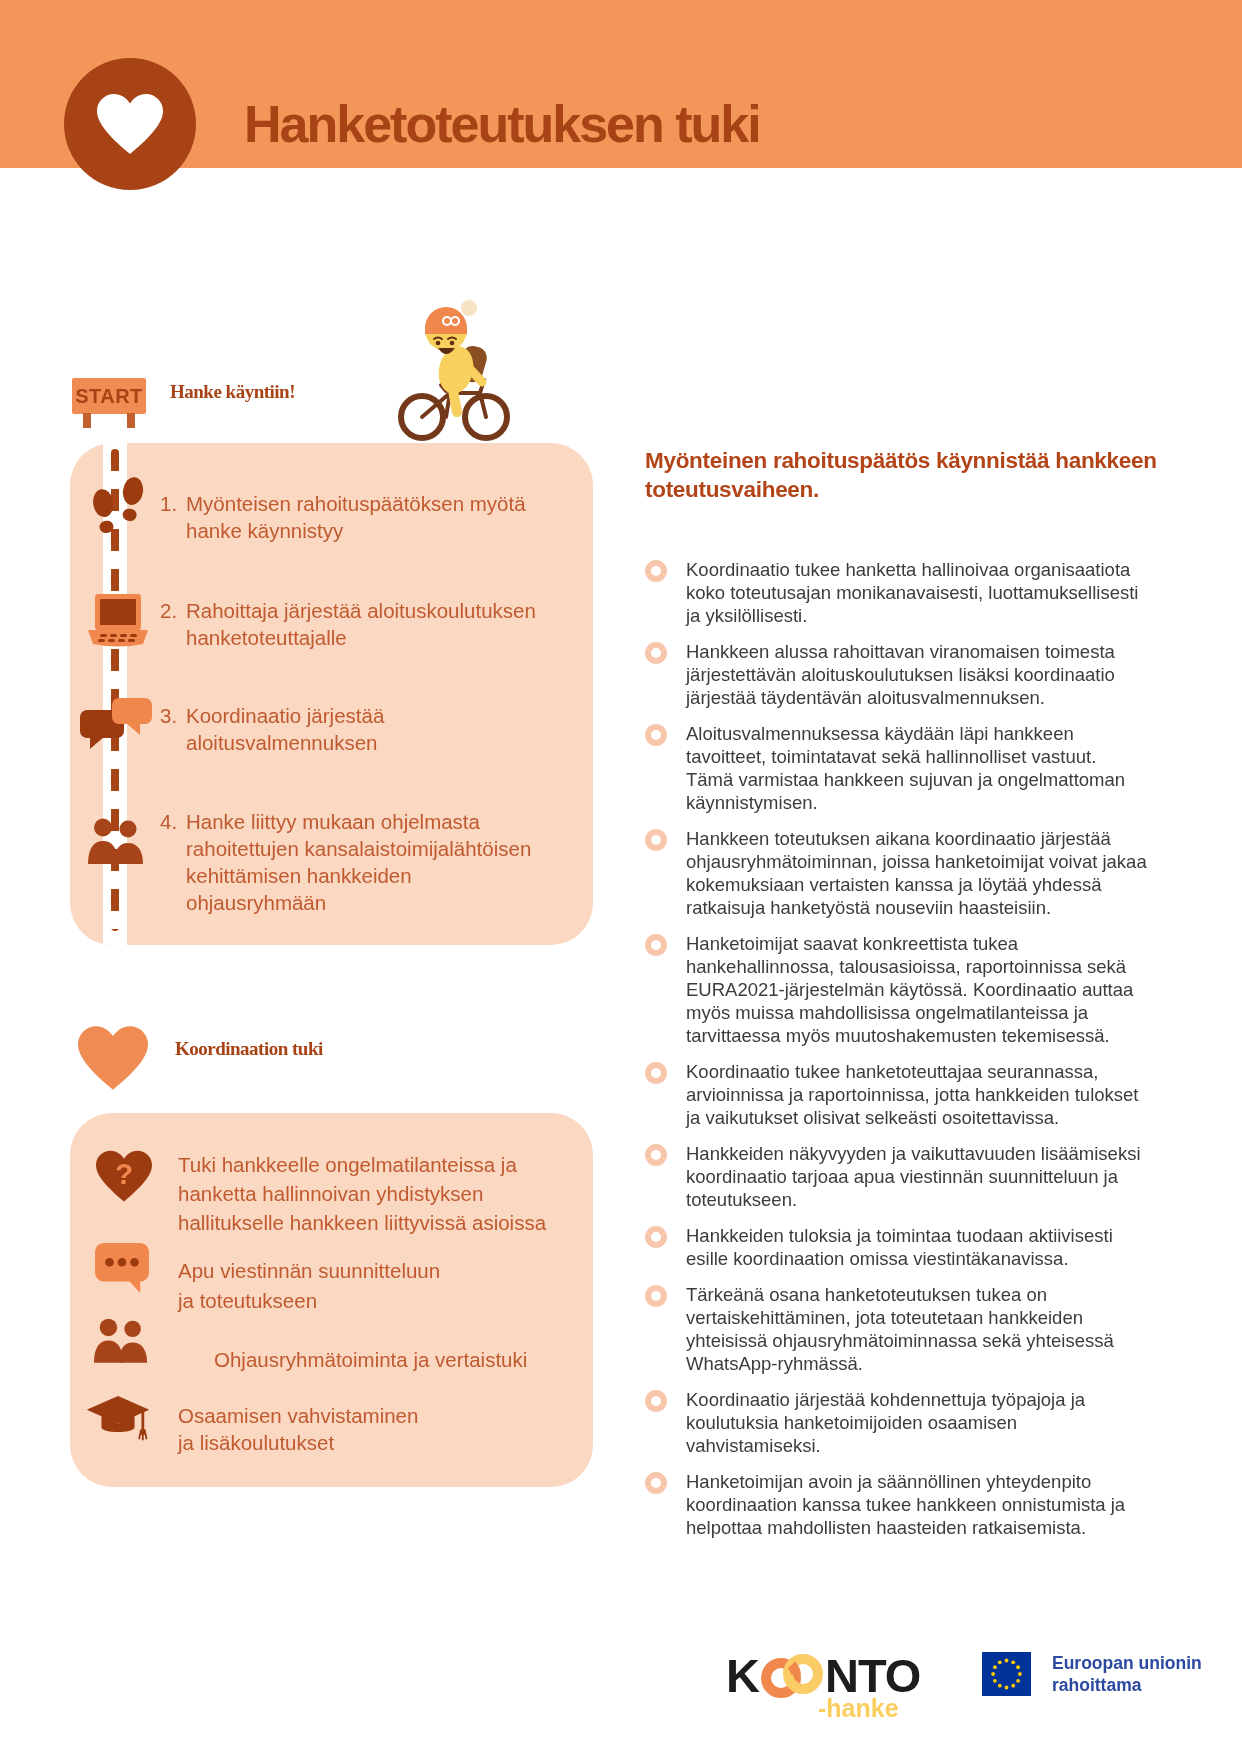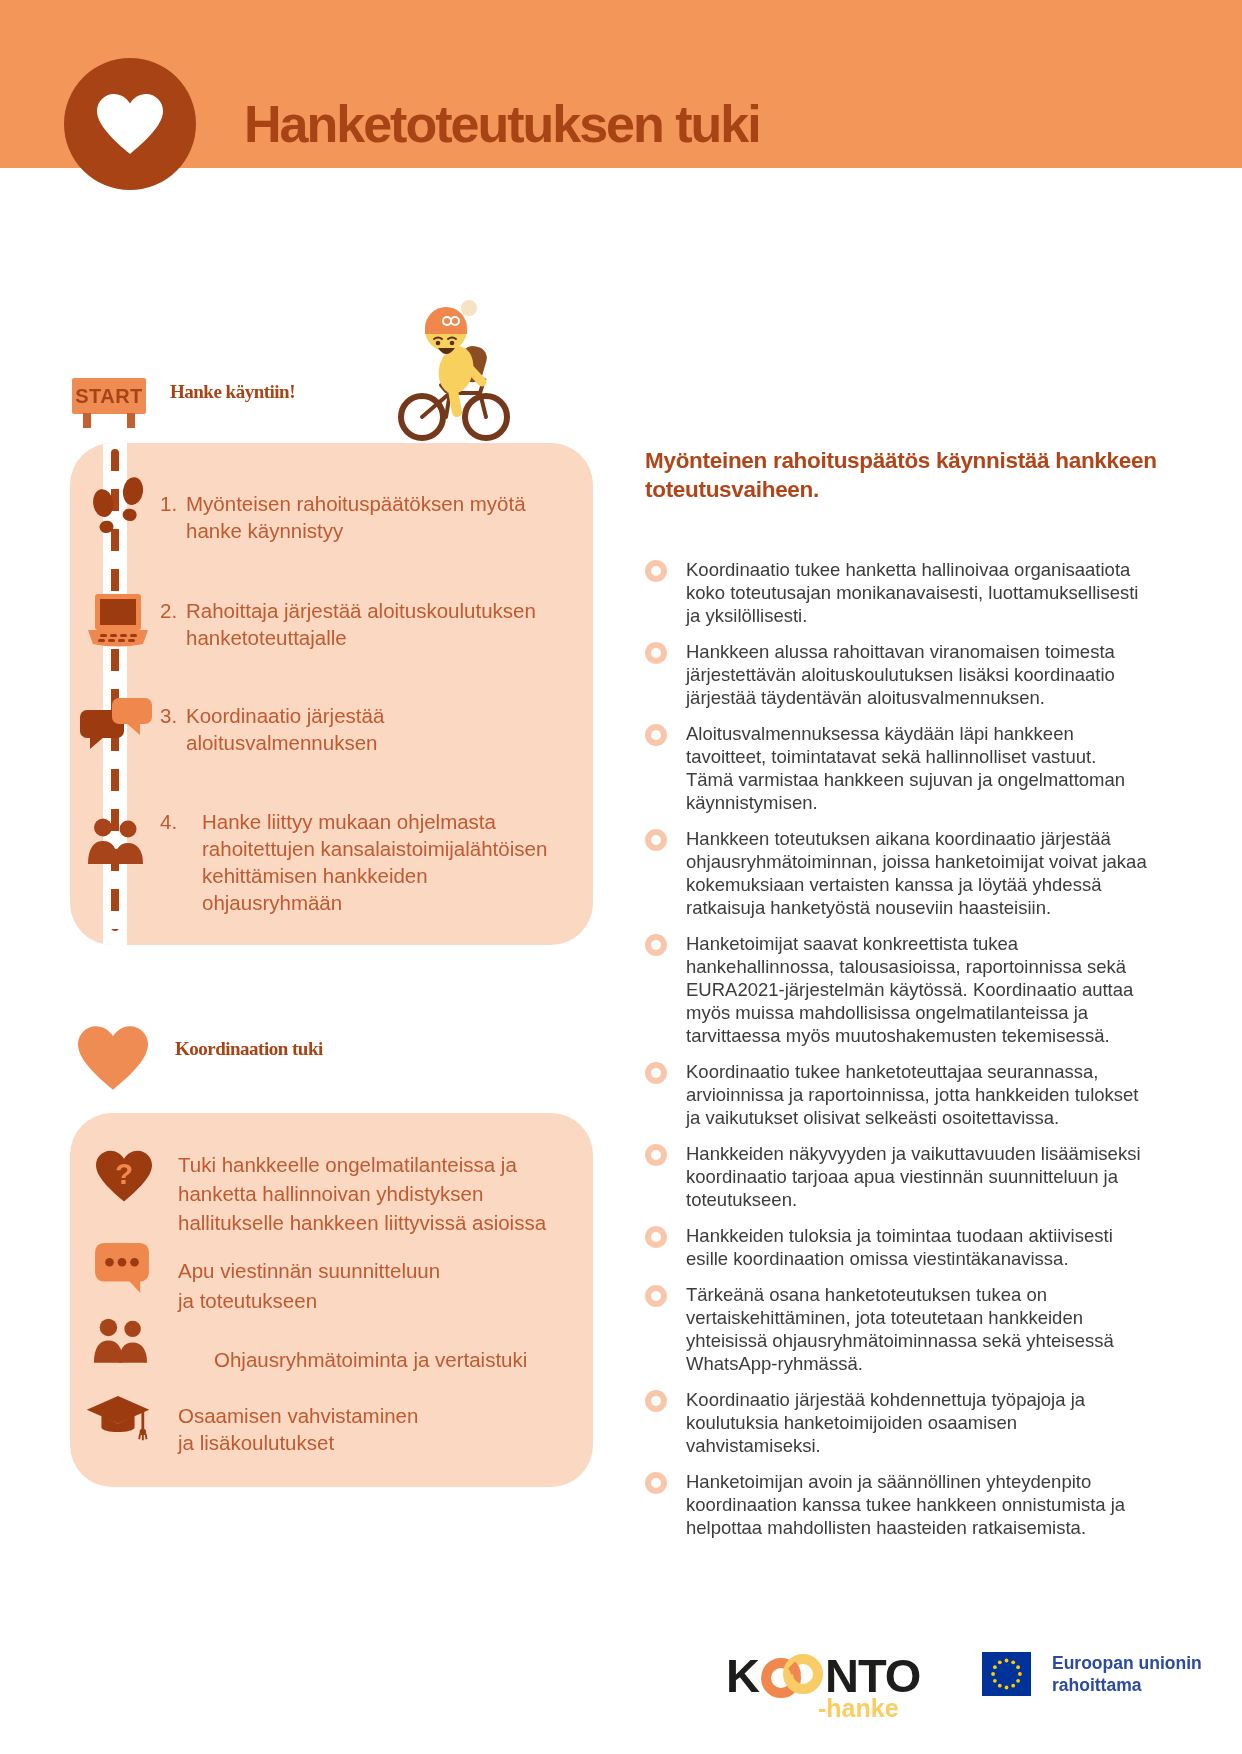--- a/index.html
+++ b/index.html
@@ -162,21 +162,21 @@
 
   <span class="item-icon" style="left:86px;top:818px;">
     <svg width="60" height="46" viewBox="0 0 60 46" fill="#A8441A">
       <circle cx="17" cy="9.5" r="9"></circle>
       <path d="M2,46 C2,30 8,23 17,23 C26,23 32,30 32,46 Z"></path>
       <circle cx="42" cy="11" r="8.5"></circle>
       <path d="M28,46 C28,32 33,25 42,25 C51,25 57,32 57,46 Z"></path>
     </svg>
   </span>
   <div class="item-num" style="left:160px;top:808px;">4.</div>
-  <div class="item-text" style="left:186px;top:808px;margin-left:16px;">Hanke liittyy mukaan ohjelmasta
+  <div class="item-text" style="left:186px;top:808px;">Hanke liittyy mukaan ohjelmasta
 rahoitettujen kansalaistoimijalähtöisen
 kehittämisen hankkeiden
 ohjausryhmään</div>
 
   <span class="item-icon" style="left:78px;top:1026px;">
     <svg width="70" height="64" viewBox="0 0 32 29">
       <path fill="#EF8C54" d="M16,29C5,20 0,13.5 0,8.2 0,3.7 3.7,0 8.2,0 11.4,0 14.3,1.8 16,4.6 17.7,1.8 20.6,0 23.8,0 28.3,0 32,3.7 32,8.2 32,13.5 27,20 16,29Z"></path>
     </svg>
   </span>
   <h2 class="section-h h-coord">Koordinaation tuki</h2>

